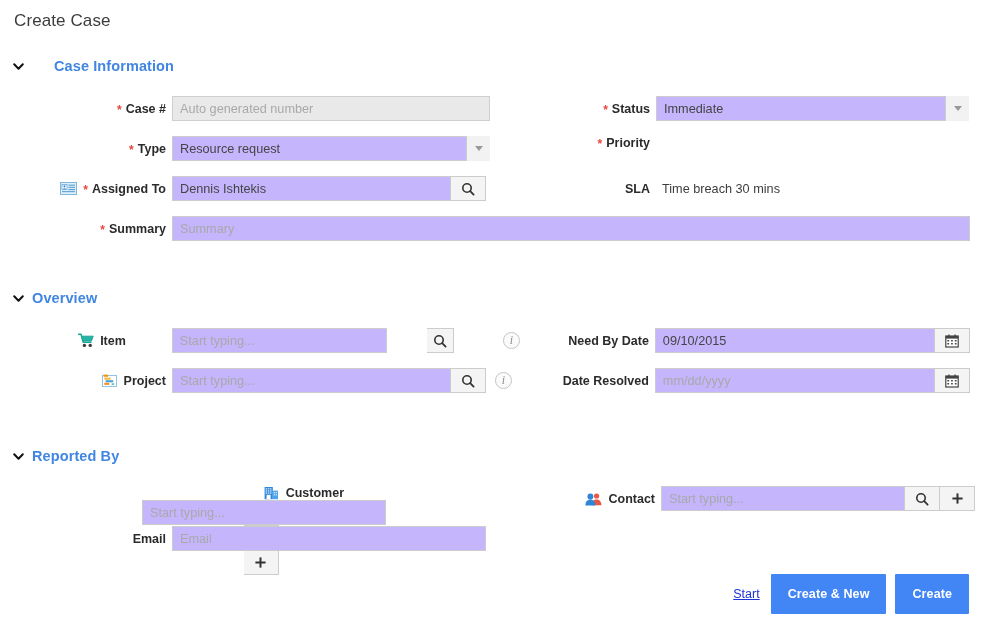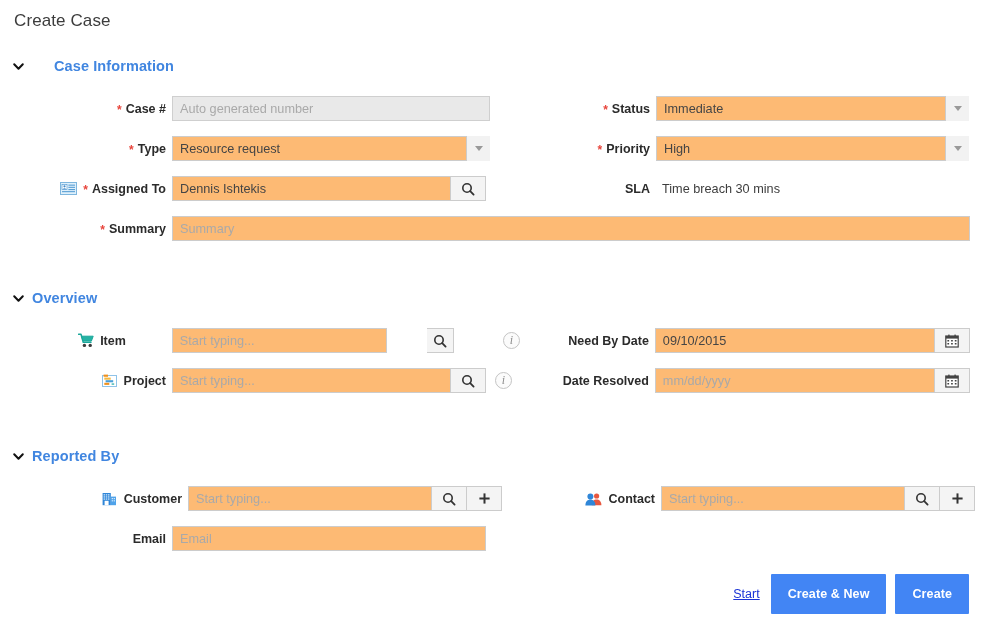--- a/index.html
+++ b/index.html
@@ -57,21 +57,21 @@
     align-items: center;
     justify-content: flex-end;
     gap: 4px;
   }
   .req { color: #e8453c; font-size: 12px; line-height: 1; position: relative; top: 1px; }
   .lbl-icon { display: inline-flex; align-items: center; margin-right: 2px; }
   
   .inp {
     height: 25px;
     border: 1px solid #ccc;
-    background: #fdba74;
+    background: #c4b5fd;
     font-size: 12.7px;
     color: #333;
     padding: 0 7px;
     line-height: 23px;
     font-family: "Liberation Sans", sans-serif;
     outline: none;
     border-radius: 0;
   }
   .inp::placeholder { color: #a9a9a9; }
   .inp.disabled {
@@ -239,26 +239,20 @@
           <i></i>
         </span>
     </div>
   </div>
 
   <div class="row" style="left:560px; top:136px; width:410px;">
     <div class="fld-label" style="width:90px;">
       <span class="req">*</span>
       <span>Priority</span>
     </div>
-    <div class="selectwrap" style="width:313px; margin-left:6px;">
-      <input class="inp val" readonly="" value="High" style="">
-      <span class="sel-arrow">
-          <i></i>
-        </span>
-    </div>
   </div>
 
   <div class="row" style="left:560px; top:182px; width:410px;">
     <div class="fld-label" style="width:90px;align-items:center;">
       <span>SLA</span>
     </div>
     <div class="static-val" style="margin-left:12px;">Time breach 30 mins</div>
   </div>
 
   <div class="section-head" style="left:12px; top:290px;">
@@ -368,21 +362,21 @@
 
   <div class="section-head" style="left:12px; top:448px;">
     <span class="chev">
       <svg width="13" height="13" viewBox="0 0 13 13">
           <path d="M2.2 4.3 L6.5 8.8 L10.8 4.3" stroke="#111" stroke-width="2" fill="none" stroke-linecap="round" stroke-linejoin="round"></path>
         </svg>
     </span>
     <span class="section-title">Reported By</span>
   </div>
 
-  <div class="row" style="left:16px; top:486px; width:520px;">
+  <div class="row" style="left:1px; top:486px; width:520px;flex-direction:column;">
     <div class="fld-label" style="width:166px;">
       <span class="lbl-icon">
         <svg width="16" height="14" viewBox="0 0 16 14">
           <rect x="0.6" y="1.0" width="8.2" height="12.2" fill="#2f86d8"></rect>
           <rect x="8.8" y="4.6" width="5.2" height="8.6" fill="#4fa3ea"></rect>
           <g fill="#cfe6fa">
             <rect x="1.6" y="2.2" width="1.5" height="1.3"></rect>
               <rect x="3.8" y="2.2" width="1.5" height="1.3"></rect>
               <rect x="6.0" y="2.2" width="1.5" height="1.3"></rect>
             <rect x="1.6" y="4.3" width="1.5" height="1.3"></rect>

